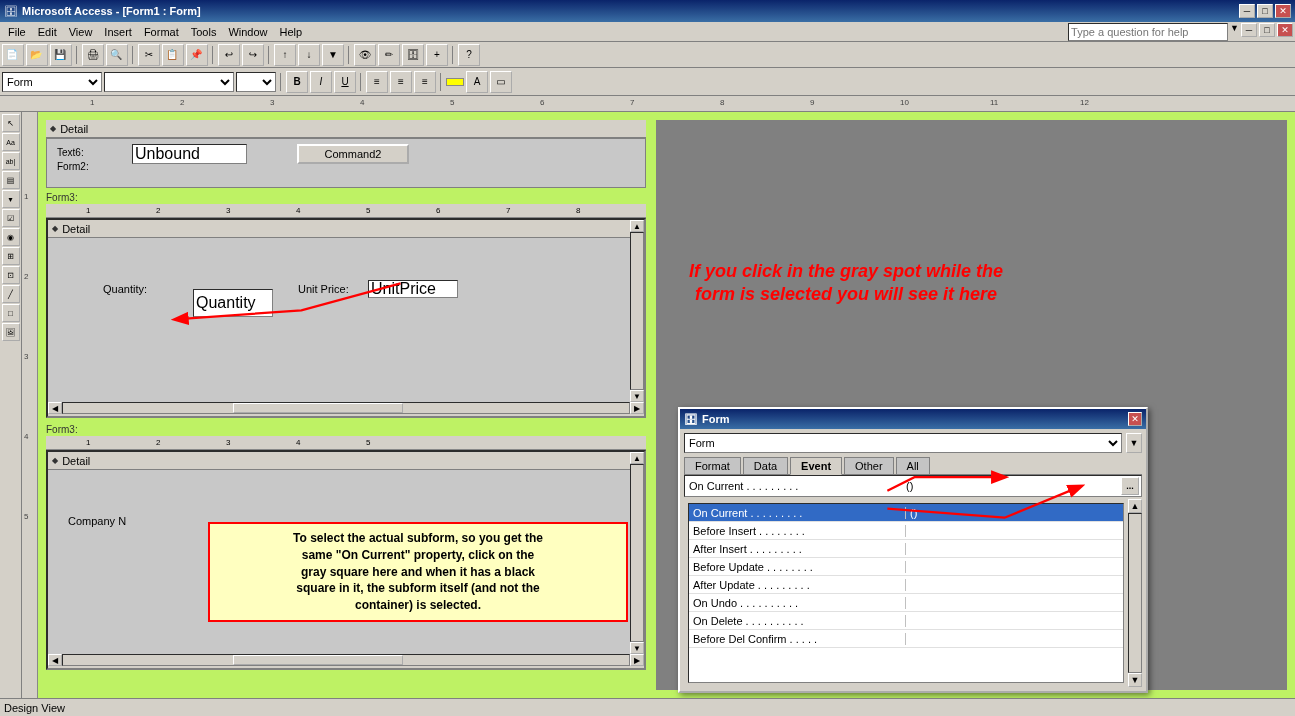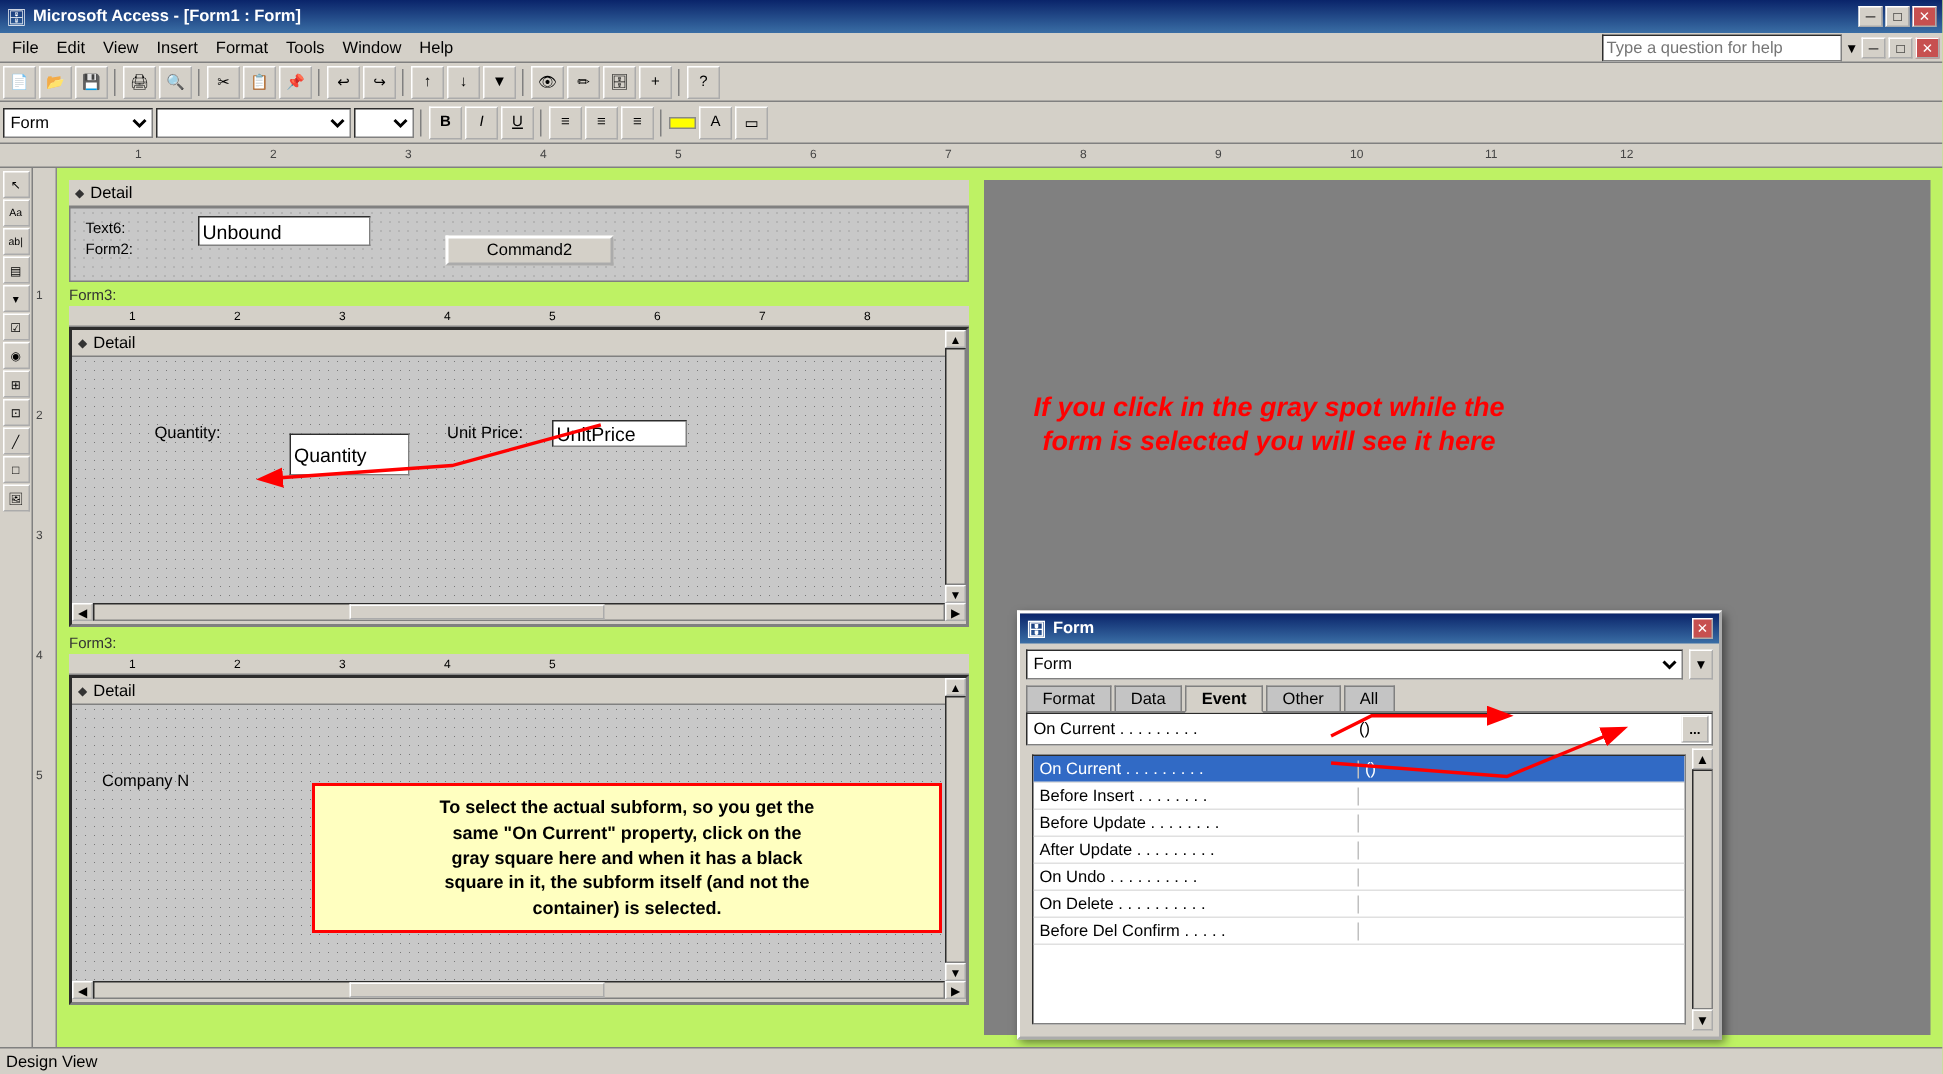--- a/index.html
+++ b/index.html
@@ -164,21 +164,21 @@
     
     .ctrl-label {
       font-size: 11px;
       color: #000;
       position: absolute;
     }
     .ctrl-textbox {
       position: absolute;
       background: white;
       border: 1px inset #808080;
-      font-size: 13px;
+      font-size: 16px;
       display: flex;
       align-items: center;
       padding: 0 2px;
       overflow: hidden;
     }
     .ctrl-button {
       position: absolute;
       background: #d4d0c8;
       border: 2px outset #fff;
       font-size: 11px;
@@ -427,21 +427,21 @@
 <div class="menu-bar">
   <span class="menu-item">File</span>
   <span class="menu-item">Edit</span>
   <span class="menu-item">View</span>
   <span class="menu-item">Insert</span>
   <span class="menu-item">Format</span>
   <span class="menu-item">Tools</span>
   <span class="menu-item">Window</span>
   <span class="menu-item">Help</span>
 
-  <div style="margin-left:auto; display:flex; align-items:center; gap:2px;padding-left:32px;">
+  <div style="margin-left:auto; display:flex; align-items:flex-start; gap:2px;padding-left:32px;">
     <input class="help-input" style="width: 160px;" placeholder="Type a question for help">
     <span style="font-size:9px; cursor:pointer;">▼</span>
     <div class="title-btn">─</div>
     <div class="title-btn">□</div>
     <div class="title-btn close">✕</div>
   </div>
 </div>
 
 <div class="toolbar">
   <div class="toolbar-btn">📄</div>
@@ -550,21 +550,21 @@
       <div class="dot-pattern" style="position:relative; height:50px; border:1px solid #808080;">
 
         <div class="ctrl-label" style="top:8px; left:10px; font-size:10px;">Text6:</div>
 
         <div class="ctrl-label" style="top:22px; left:10px; font-size:10px;">Form2:</div>
 
         <div class="ctrl-textbox" style="top:5px; left:85px; width:115px; height:20px;">
           <span>Unbound</span>
         </div>
 
-        <div class="ctrl-button" style="top:5px; left:250px; width:112px; height:20px;margin-top:13px;">
+        <div class="ctrl-button" style="top:5px; left:250px; width:112px; height:20px;">
           <span>Command2</span>
         </div>
       </div>
 
       <div style="margin-top:4px;">
 
         <div style="font-size:10px; color:#333; margin-bottom:1px;">Form3:</div>
 
         <div class="form-ruler" style="position:relative; background:#d4d0c8;">
           <span style="font-size:8px; position:absolute; left:40px; top:2px;">1</span>
@@ -698,20 +698,24 @@
         <div class="props-list" style="flex:1;">
           <div class="props-row selected">
             <div class="props-row-label">On Current . . . . . . . . .</div>
             <div class="props-row-value">()</div>
           </div>
           <div class="props-row">
             <div class="props-row-label">Before Insert . . . . . . . .</div>
             <div class="props-row-value"></div>
           </div>
           <div class="props-row">
+            <div class="props-row-label">After Insert . . . . . . . . .</div>
+            <div class="props-row-value"></div>
+          </div>
+          <div class="props-row">
             <div class="props-row-label">Before Update . . . . . . . .</div>
             <div class="props-row-value"></div>
           </div>
           <div class="props-row">
             <div class="props-row-label">After Update . . . . . . . . .</div>
             <div class="props-row-value"></div>
           </div>
           <div class="props-row">
             <div class="props-row-label">On Undo . . . . . . . . . .</div>
             <div class="props-row-value"></div>

